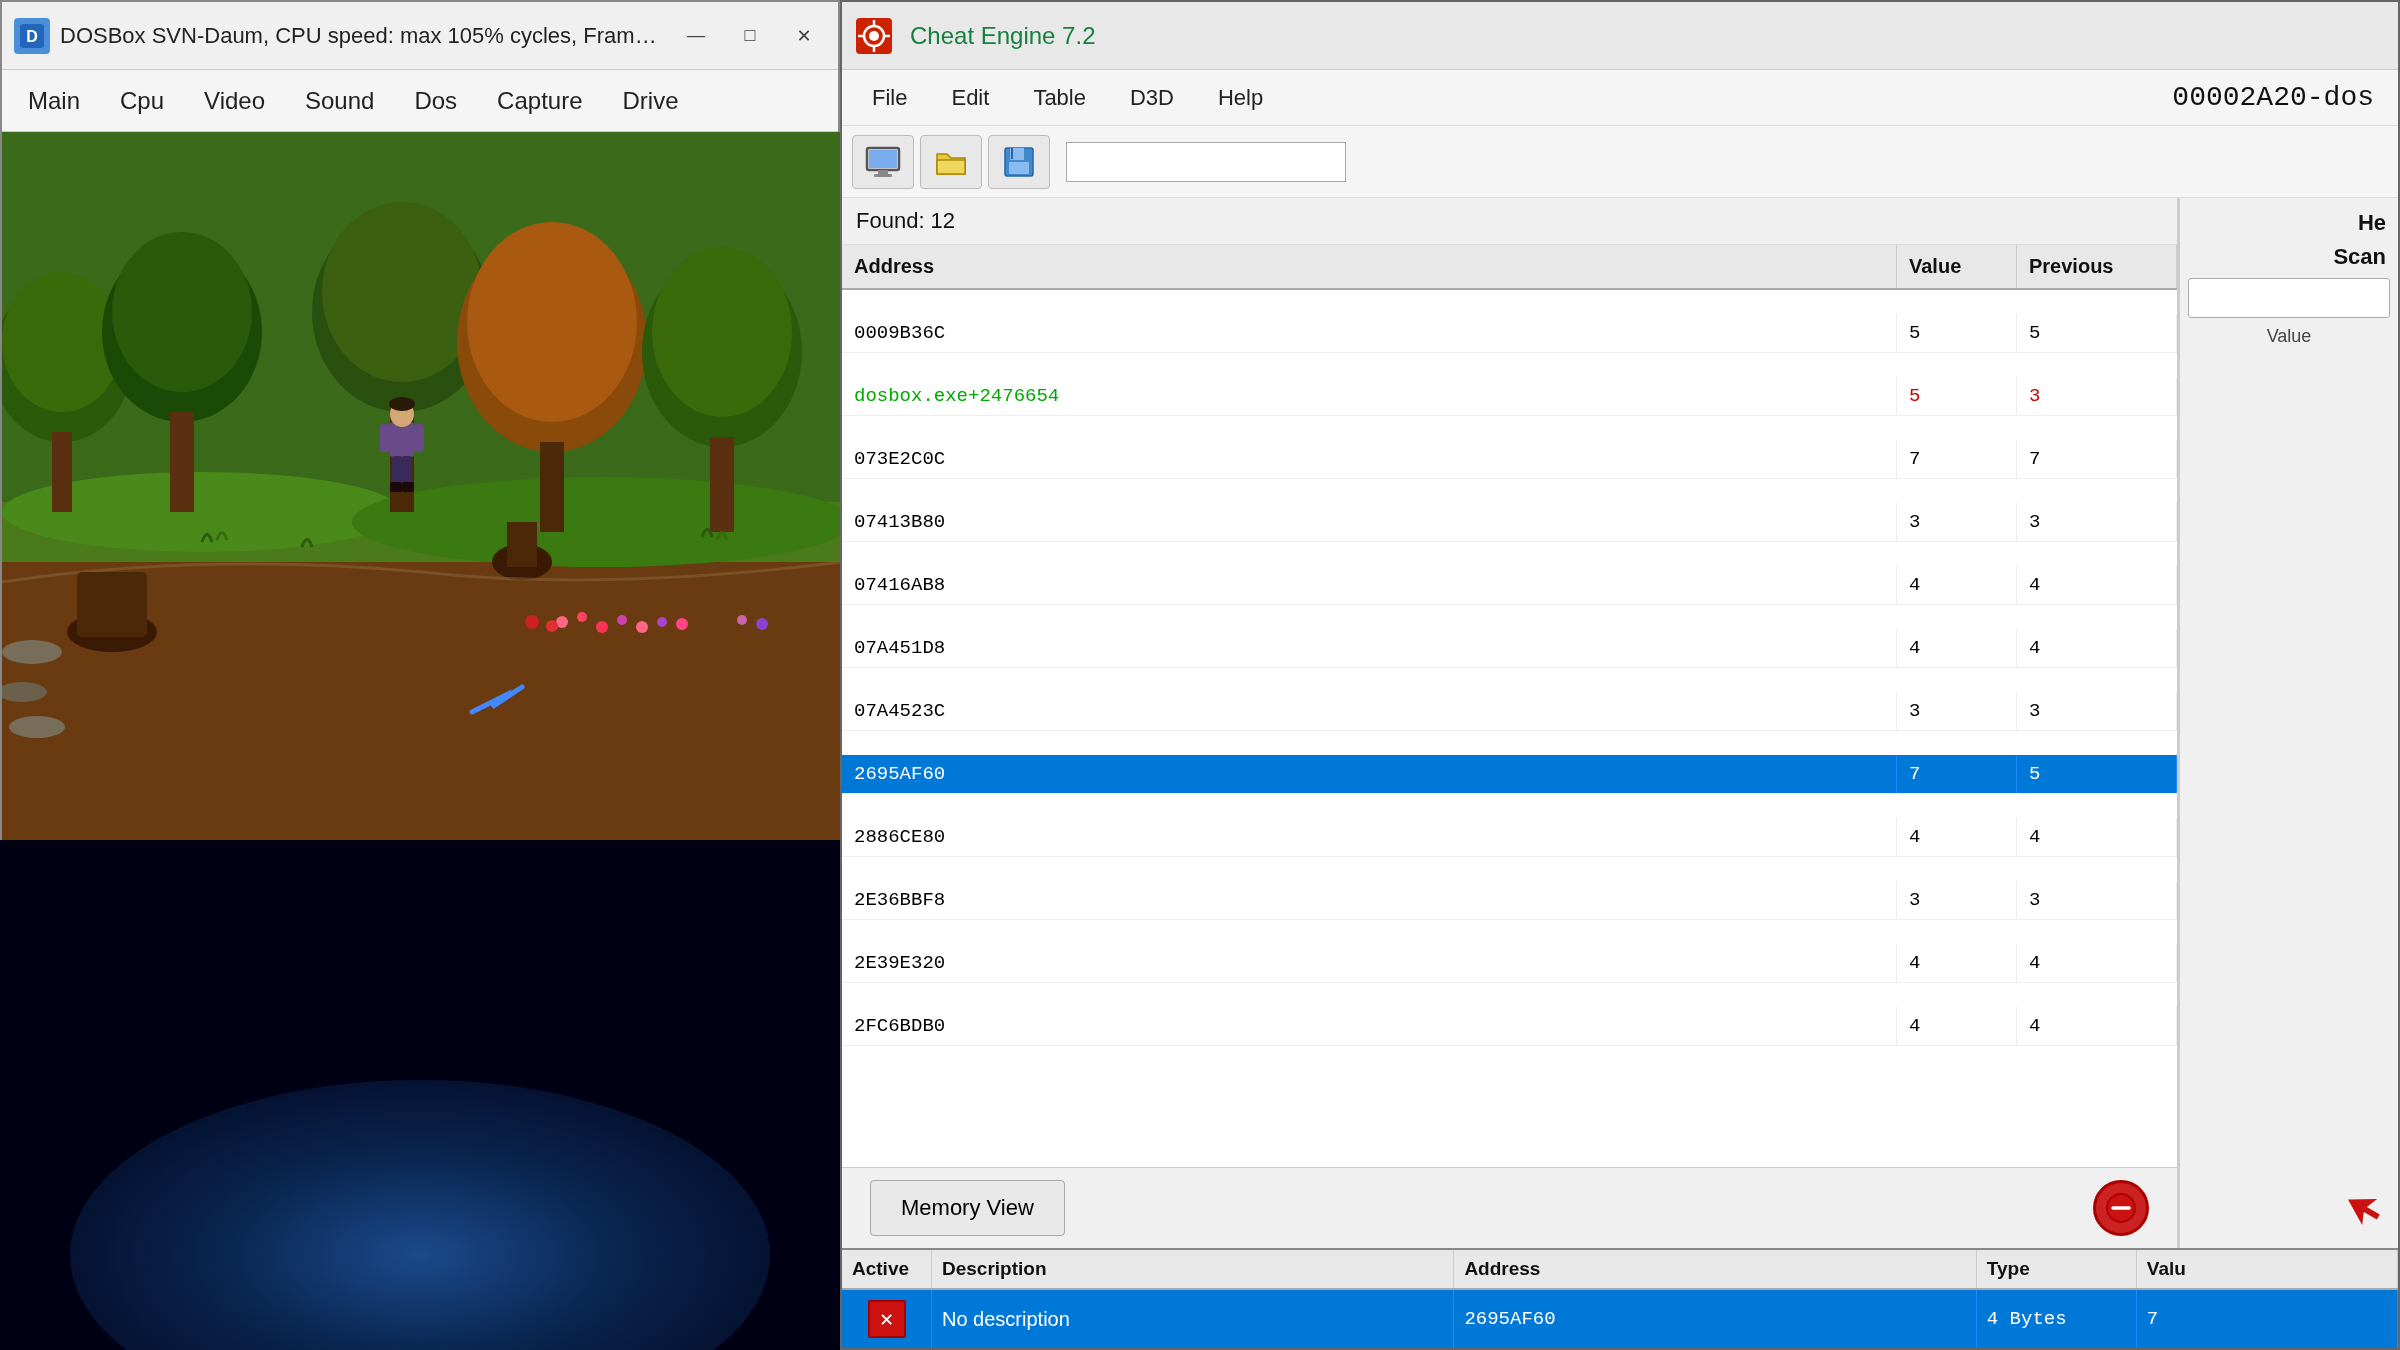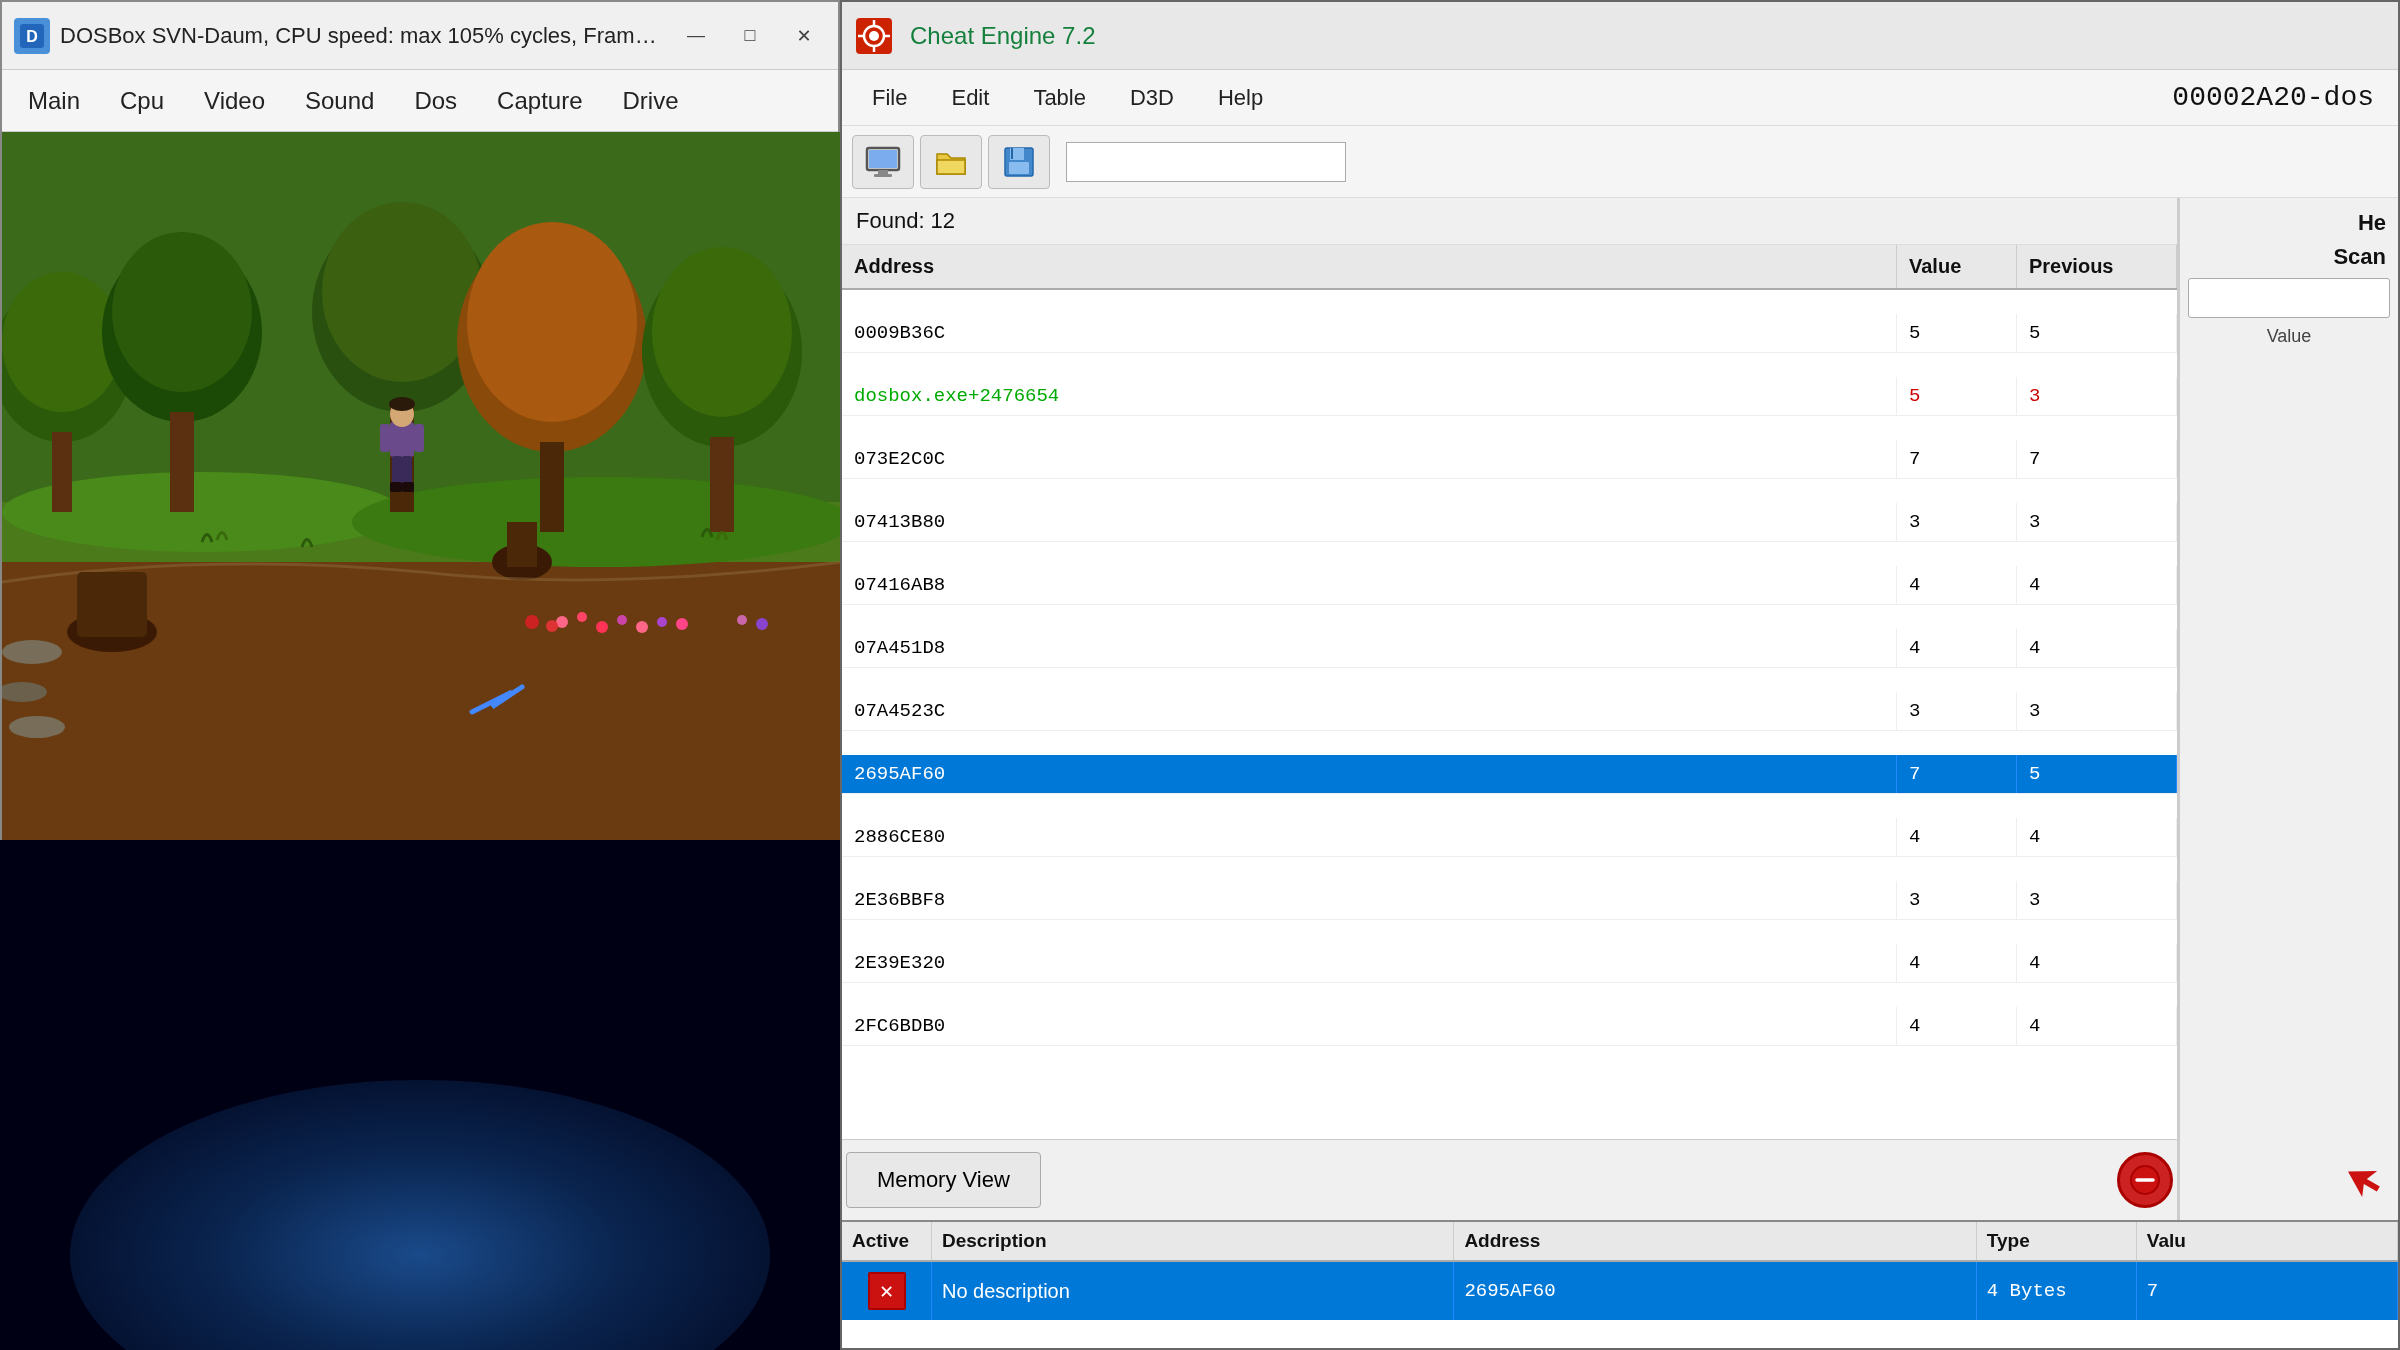--- a/index.html
+++ b/index.html
@@ -273,21 +273,21 @@
       border: 1px solid #aaa;
       border-radius: 4px;
       padding: 14px 20px;
       font-size: 22px;
       cursor: pointer;
       text-align: center;
     }
 
     
     #ce-address-table-container {
-      height: 128px;
+      height: 100px;
       background: white;
       border-top: 2px solid #888;
       overflow: hidden;
     }
 
     .addr-table-header {
       display: grid;
       grid-template-columns: 80px 2fr 2fr 160px 1fr;
       background: #e8e8e8;
       border-bottom: 2px solid #aaa;
@@ -578,21 +578,21 @@
           <div class="results-cell">4</div>
         </div>
 
         <div class="results-row">
           <div class="results-cell">2FC6BDB0</div>
           <div class="results-cell">4</div>
           <div class="results-cell">4</div>
         </div>
       </div>
 
-      <div style="padding:12px 4px;background:#f0f0f0;border-top:1px solid #ccc;display:flex;align-items:center;gap:10px;">
+      <div style="padding:12px 28px;background:#f0f0f0;border-top:1px solid #ccc;display:flex;align-items:center;gap:10px;">
         <button id="memory-view-btn" style="background:#e8e8e8;border:1px solid #aaa;border-radius:4px;padding:14px 30px;font-size:22px;cursor:pointer;">Memory View</button>
         <div style="flex:1;"></div>
 
         <div class="cancel-circle">
           <svg width="32" height="32" viewBox="0 0 32 32">
             <circle cx="16" cy="16" r="14" fill="#cc1111" stroke="#aa0000" stroke-width="2"></circle>
             <line x1="8" y1="16" x2="24" y2="16" stroke="white" stroke-width="3.5" stroke-linecap="round"></line>
           </svg>
         </div>
       </div>

